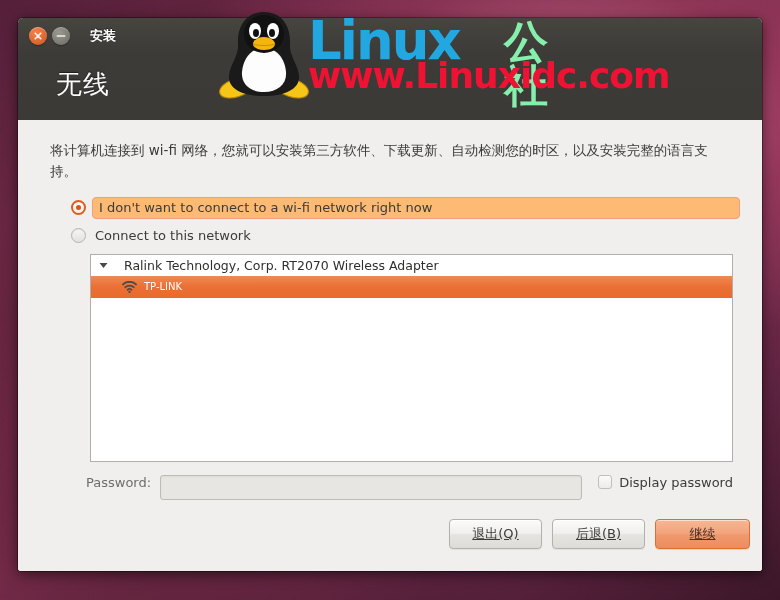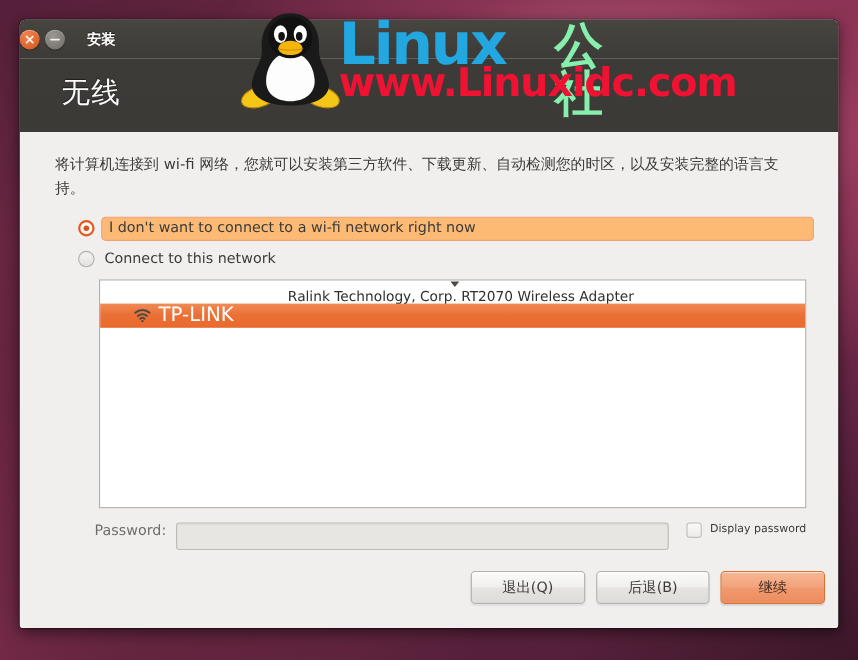--- a/index.html
+++ b/index.html
@@ -79,20 +79,21 @@
     display: flex;
     flex-direction: column;
   }
 
   
   #titlebar {
     height: 35px;
     background: linear-gradient(to bottom, #464540 0%, #3c3b37 100%);
     display: flex;
     align-items: center;
+    padding-left: 11px;
     flex: none;
     position: relative;
     z-index: 10;
   }
   .win-btn {
     width: 18px; height: 18px;
     border-radius: 50%;
     margin-right: 5px;
     position: relative;
     flex: none;
@@ -207,38 +208,38 @@
     overflow: hidden;
     position: relative;
   }
   .tree-row {
     height: 21px;
     display: flex;
     align-items: center;
     font-size: 12.5px;
     color: #2f2f2d;
   }
-  #adapter-row { padding-left: 3px; flex-direction: column; }
+  #adapter-row { padding-left: 3px; }
   .expander {
     width: 18px;
     display: flex;
     justify-content: center;
     align-items: center;
     flex: none;
   }
   #adapter-name { margin-left: 12px; }
 
   #network-row {
     background: linear-gradient(to bottom, #f08a54 0%, #ea7035 48%, #e96a2d 100%);
     color: #ffffff;
     padding-left: 31px;
     height: 22px;
   }
   #wifi-icon { flex: none; margin-right: 7px; display: flex; align-items: center; }
-  #network-name { color: #fdfdfd; font-size: 18px; text-align: center; }
+  #network-name { color: #fdfdfd; font-size: 10px; text-align: center; }
 
   
   #password-row {
     display: flex;
     align-items: flex-start;
     margin-top: 13px;
     margin-left: 46px;
     margin-right: 7px;
   }
   #password-label {
@@ -264,21 +265,21 @@
     margin-left: 16px;
   }
   #display-password-box {
     width: 14px; height: 14px;
     border: 1px solid #c2beb9;
     border-radius: 3px;
     background: linear-gradient(to bottom, #fbfaf9, #ecebe8);
     flex: none;
   }
   #display-password-label {
-    font-size: 10px;
+    font-size: 13px;
     color: #3b3b39;
     margin-left: 7px;
     white-space: nowrap;
   }
 
   
   #footer {
     position: absolute;
     right: 12px;
     bottom: 22px;
@@ -287,21 +288,22 @@
   }
   .btn {
     height: 30px;
     min-width: 93px;
     border-radius: 4px;
     font-size: 13px;
     display: flex;
     align-items: center;
     justify-content: center;
     cursor: default;
-    padding: 0 28px;
+    padding: 0 12px;
+    text-decoration: underline;
   }
   .btn-normal {
     border: 1px solid #b4b0ab;
     background: linear-gradient(to bottom, #fbfbfa 0%, #f0efed 48%, #e6e4e1 52%, #dedcd8 100%);
     color: #3b3b39;
     box-shadow: inset 0 1px 0 rgba(255,255,255,0.8), 0 1px 1px rgba(0,0,0,0.06);
   }
   .btn-primary {
     border: 1px solid #d9702f;
     background: linear-gradient(to bottom, #f6b794 0%, #f2a47c 48%, #f09a6f 52%, #ec8d5e 100%);

